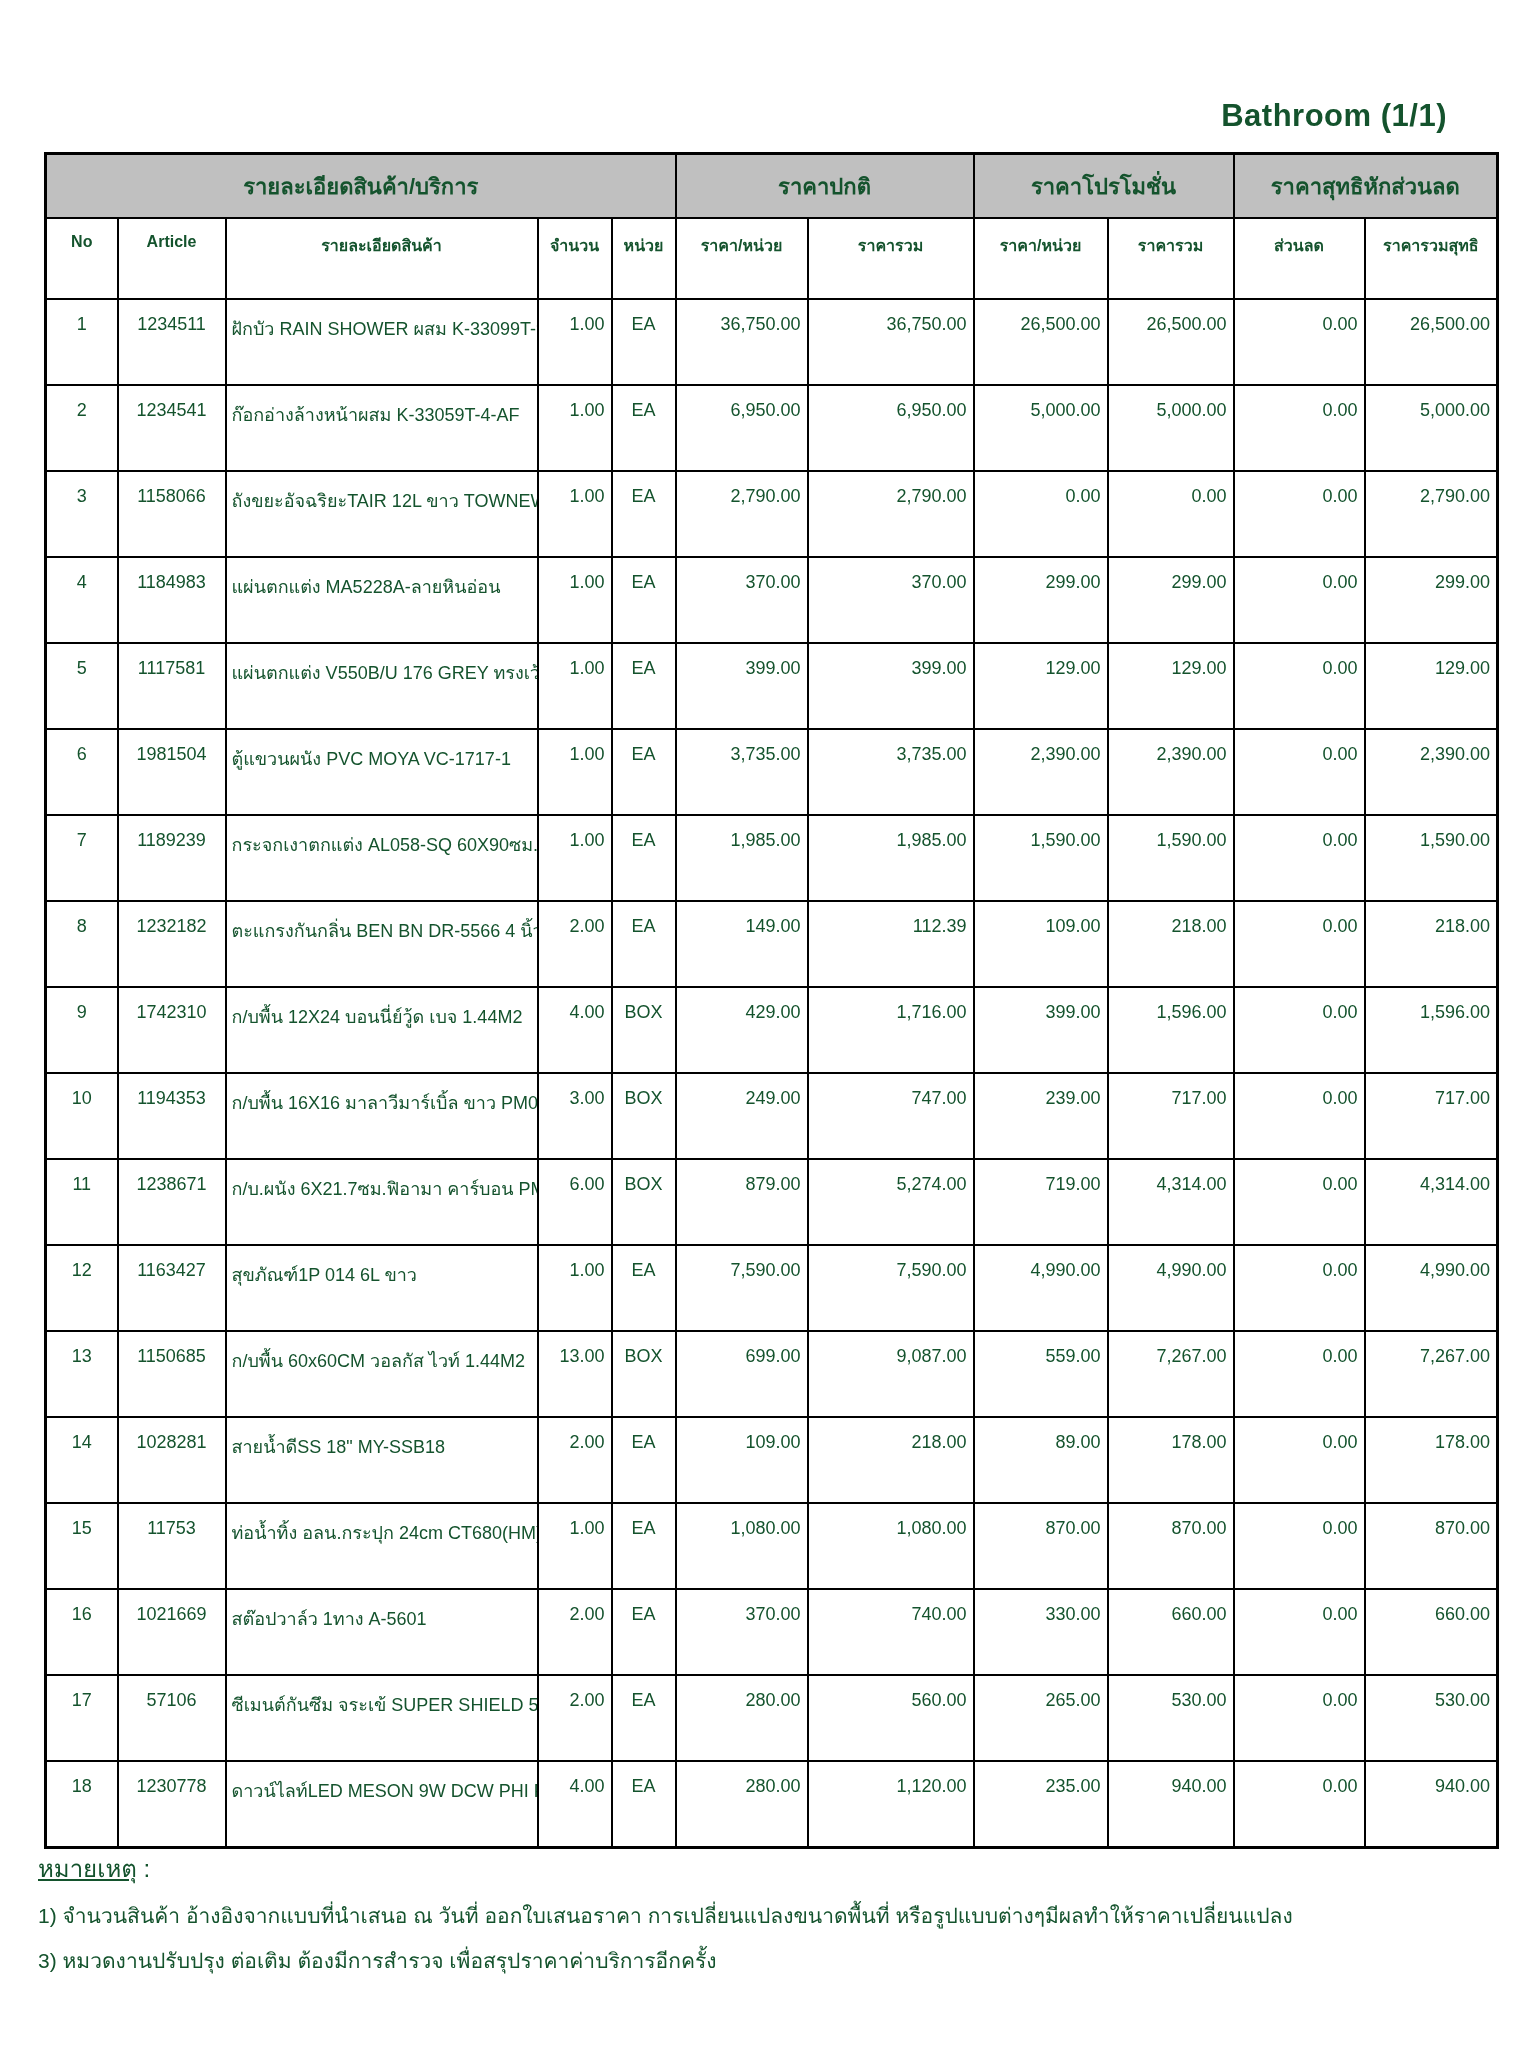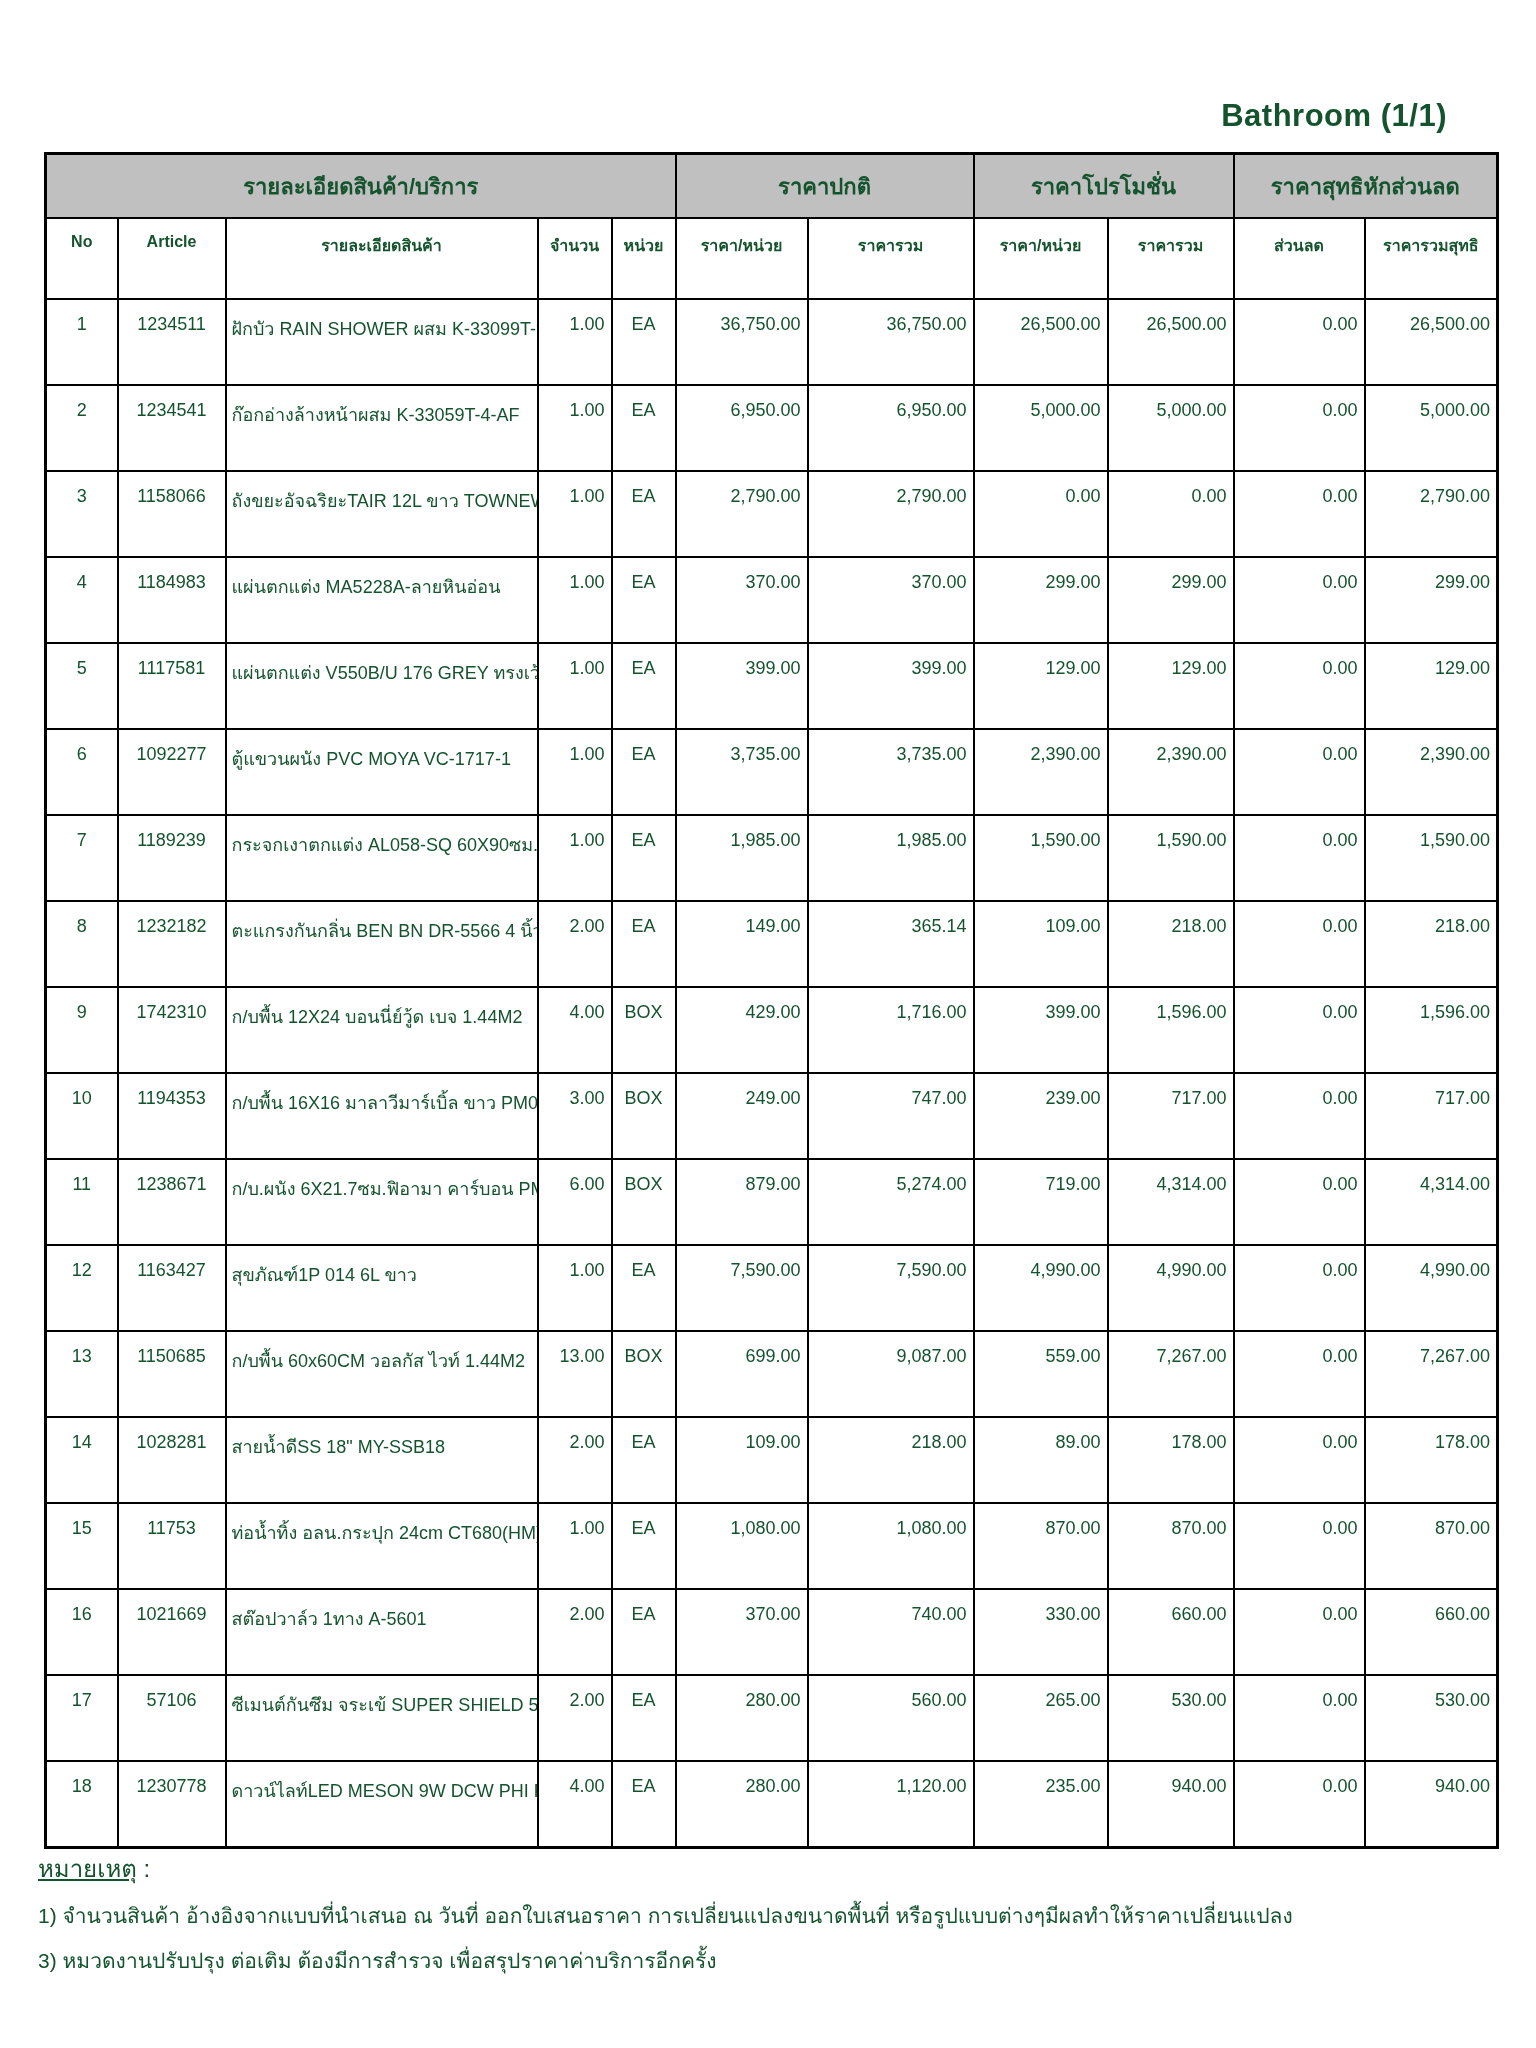--- a/index.html
+++ b/index.html
@@ -175,21 +175,21 @@
           <td class="al-c">EA</td>
           <td class="al-r">399.00</td>
           <td class="al-r">399.00</td>
           <td class="al-r">129.00</td>
           <td class="al-r">129.00</td>
           <td class="al-r">0.00</td>
           <td class="al-r">129.00</td>
         </tr>
         <tr>
           <td class="al-c">6</td>
-          <td class="al-c">1092277</td>
+          <td class="al-c">1981504</td>
           <td class="al-l">ตู้แขวนผนัง PVC MOYA VC-1717-1</td>
           <td class="al-r">1.00</td>
           <td class="al-c">EA</td>
           <td class="al-r">3,735.00</td>
           <td class="al-r">3,735.00</td>
           <td class="al-r">2,390.00</td>
           <td class="al-r">2,390.00</td>
           <td class="al-r">0.00</td>
           <td class="al-r">2,390.00</td>
         </tr>
@@ -206,21 +206,21 @@
           <td class="al-r">0.00</td>
           <td class="al-r">1,590.00</td>
         </tr>
         <tr>
           <td class="al-c">8</td>
           <td class="al-c">1232182</td>
           <td class="al-l">ตะแกรงกันกลิ่น  BEN BN DR-5566 4 นิ้ว</td>
           <td class="al-r">2.00</td>
           <td class="al-c">EA</td>
           <td class="al-r">149.00</td>
-          <td class="al-r">365.14</td>
+          <td class="al-r">112.39</td>
           <td class="al-r">109.00</td>
           <td class="al-r">218.00</td>
           <td class="al-r">0.00</td>
           <td class="al-r">218.00</td>
         </tr>
         <tr>
           <td class="al-c">9</td>
           <td class="al-c">1742310</td>
           <td class="al-l">ก/บพื้น 12X24 บอนนี่ย์วู้ด เบจ 1.44M2</td>
           <td class="al-r">4.00</td>

